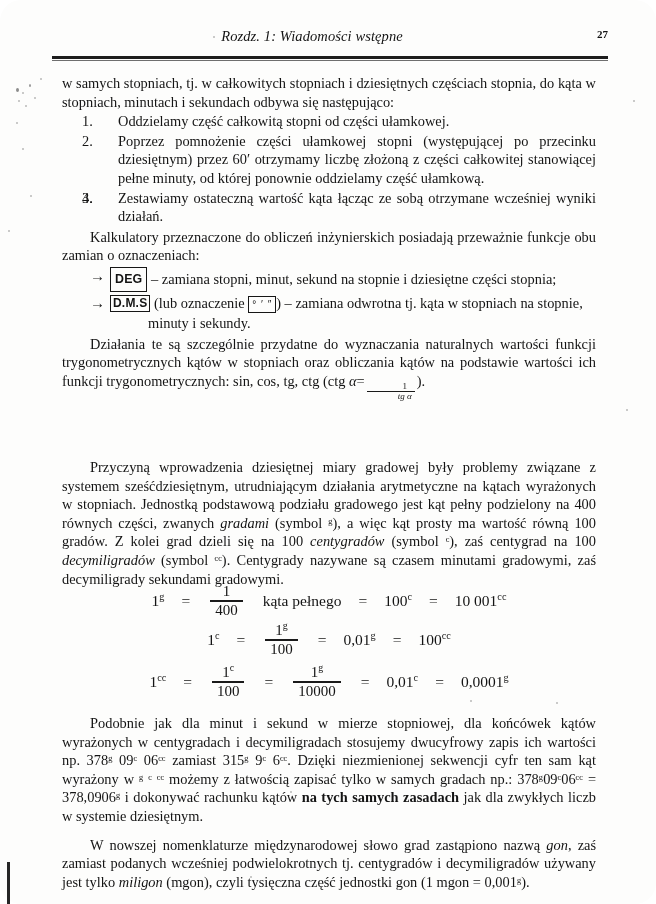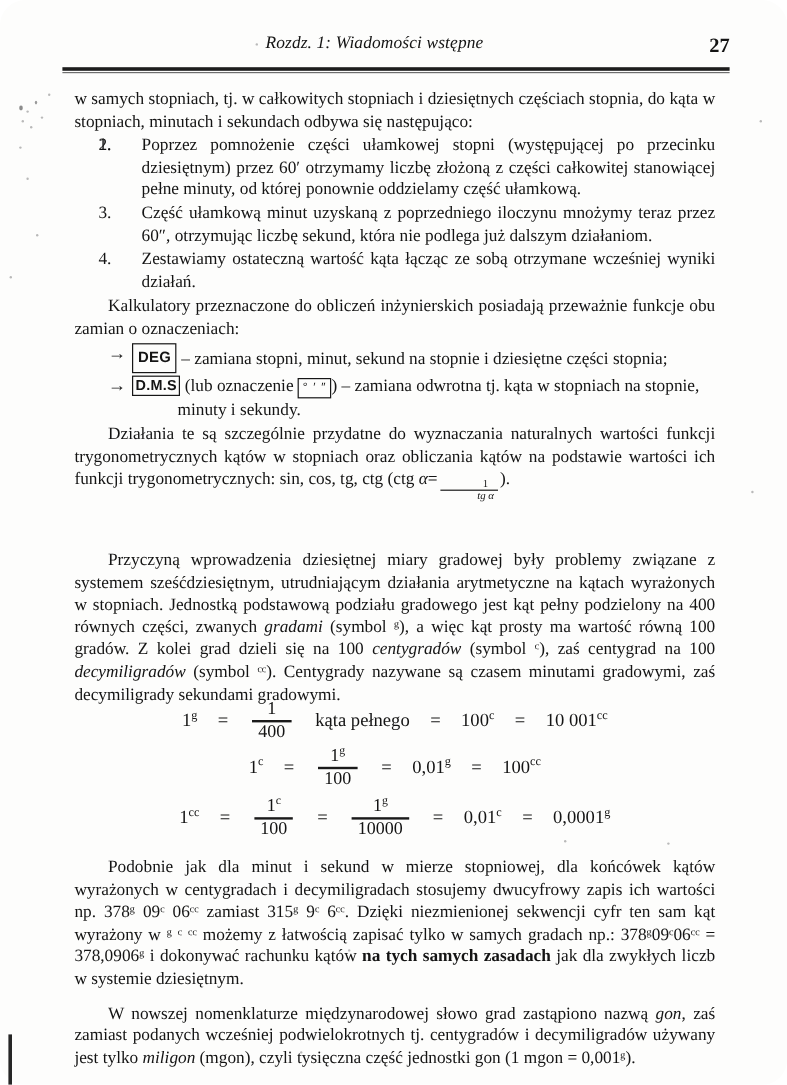--- a/index.html
+++ b/index.html
@@ -48,21 +48,21 @@
     text-align: center;
     font-style: italic;
     font-size: 14.5px;
     letter-spacing: .1px;
   }
   .runhead-folio {
     position: absolute;
     right: 0;
     top: 0;
     font-weight: bold;
-    font-size: 17px;
+    font-size: 11px;
   }
   .rule-thick {
     position: absolute;
     left: 52px;
     top: 56px;
     width: 556px;
     height: 3px;
     background: #1d1d1d;
   }
   .rule-thin {
@@ -234,28 +234,28 @@
   <div class="rule-thick"></div>
   <div class="rule-thin"></div>
 
   <div class="body">
 
     <p>w samych stopniach, tj. w całkowitych stopniach i dziesiętnych częściach stopnia, do kąta w stopniach, minutach i sekundach odbywa się następująco:</p>
 
     <ol class="olist">
       <li>
         <span class="num">1.</span>
+        <span>Oddzielamy część całkowitą stopni od części ułamkowej.</span>
       </li>
       <li>
         <span class="num">2.</span>
         <span>Poprzez pomnożenie części ułamkowej stopni (występującej po przecinku dziesiętnym) przez 60′ otrzymamy liczbę złożoną z części całkowitej stanowiącej pełne minuty, od której ponownie oddzielamy część ułamkową.</span>
       </li>
       <li>
         <span class="num">3.</span>
-        <span>Część ułamkową minut uzyskaną z poprzedniego iloczynu mnożymy teraz przez 60″, otrzymując liczbę sekund, która nie podlega już dalszym działaniom.</span>
       </li>
       <li>
         <span class="num">4.</span>
         <span>Zestawiamy ostateczną wartość kąta łącząc ze sobą otrzymane wcześniej wyniki działań.</span>
       </li>
     </ol>
 
     <p class="indent gap-m">Kalkulatory przeznaczone do obliczeń inżynierskich posiadają przeważnie funkcje obu zamian o oznaczeniach:</p>
 
     <div class="keyline gap-s">

